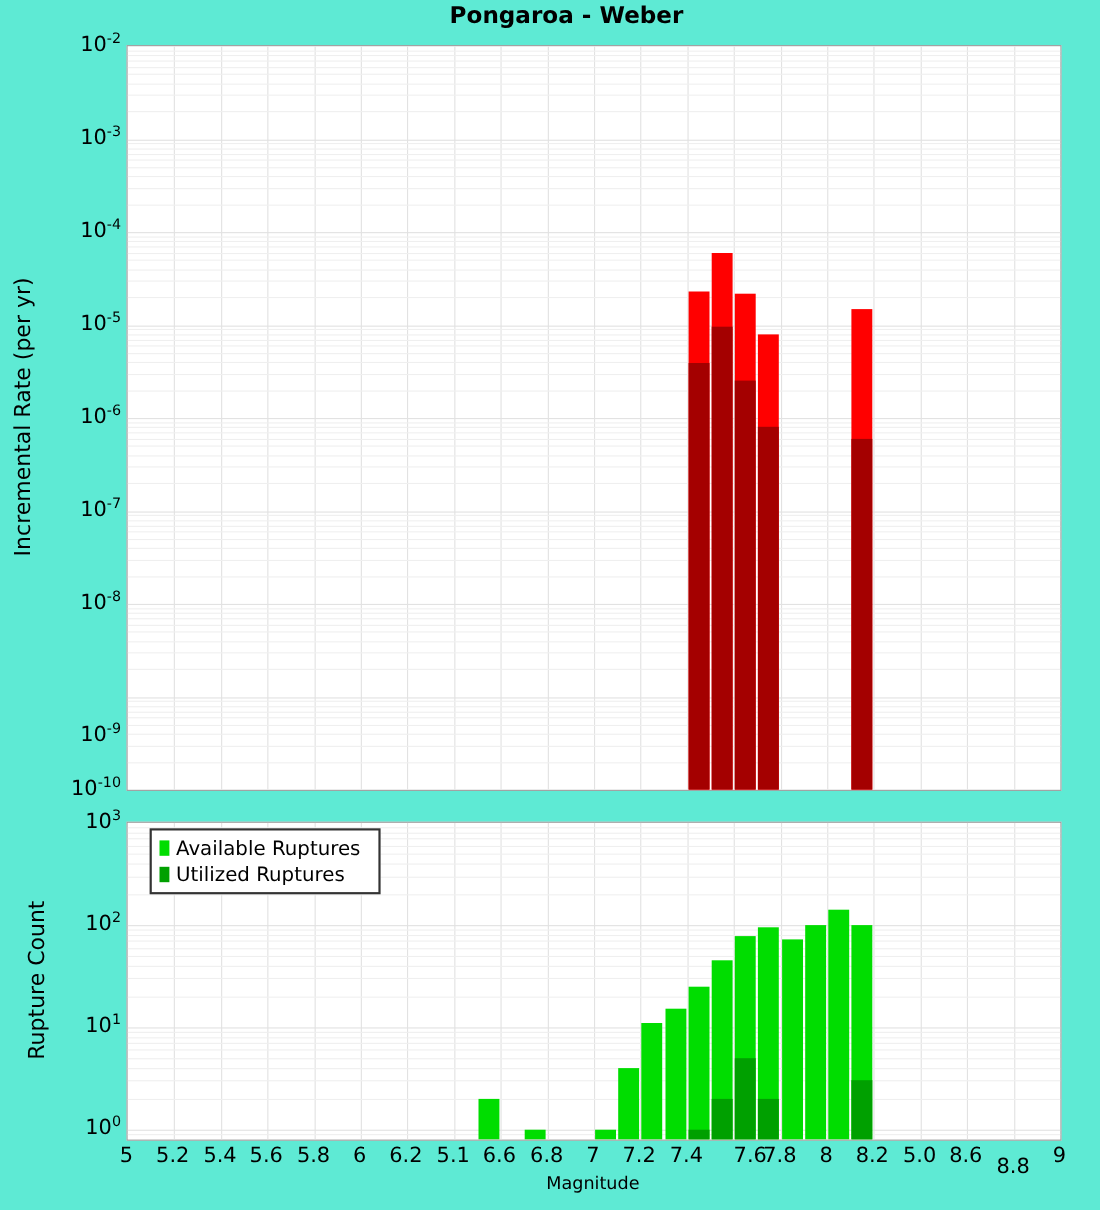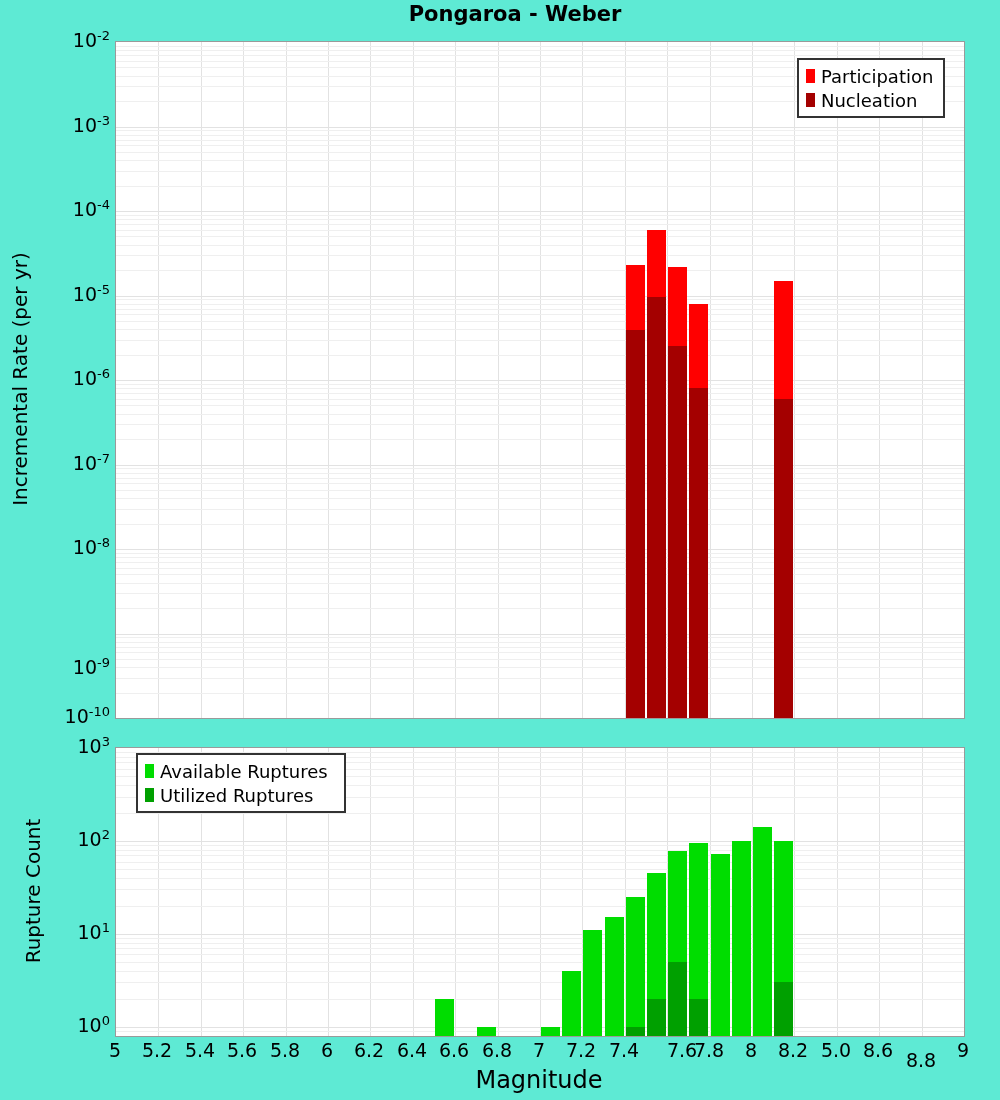--- a/index.html
+++ b/index.html
@@ -20,21 +20,21 @@
   .vgrid{position:absolute;width:1px;background:#e2e2e2;top:0;}
   .hgrid{position:absolute;left:0;width:100%;height:1px;}
   .hgrid.minor{background:#efefef;}
   .hgrid.major{background:#e2e2e2;}
   .bar{position:absolute;}
   .ylab{
     position:absolute;white-space:nowrap;font-size:20px;
     transform:translate(-50%,-50%) rotate(-90deg);
   }
   .xlab{
-    position:absolute;left:115px;width:848px;top:1066px;text-align:center;font-size:24px;
+    position:absolute;left:115px;width:848px;top:1066px;text-align:center;font-size:16px;
   }
   .tick{
     position:absolute;font-size:19px;white-space:nowrap;line-height:1;
   }
   .tick sup{font-size:13px;line-height:1;}
   .ytick{text-align:right;}
   .xtick{transform:translateX(-50%);}
   .legend{
     position:absolute;background:#ffffff;border:2px solid #333;
     display:flex;flex-direction:column;justify-content:space-around;
@@ -219,30 +219,20 @@
       <div class="bar" style="left: 552px; top: 213.8px; width: 19px; height: 74.2px; background: rgb(0, 160, 0); z-index: 11;"></div>
       <div class="bar" style="left: 573px; top: 95px; width: 19px; height: 193px; background: rgb(0, 221, 0); z-index: 10;"></div>
       <div class="bar" style="left: 573px; top: 250.7px; width: 19px; height: 37.3px; background: rgb(0, 160, 0); z-index: 11;"></div>
       <div class="bar" style="left: 595px; top: 105.6px; width: 19px; height: 182.4px; background: rgb(0, 221, 0); z-index: 10;"></div>
       <div class="bar" style="left: 616px; top: 92.9px; width: 19px; height: 195.1px; background: rgb(0, 221, 0); z-index: 10;"></div>
       <div class="bar" style="left: 637px; top: 79.3px; width: 19px; height: 208.7px; background: rgb(0, 221, 0); z-index: 10;"></div>
       <div class="bar" style="left: 658px; top: 92.9px; width: 19px; height: 195.1px; background: rgb(0, 221, 0); z-index: 10;"></div>
       <div class="bar" style="left: 658px; top: 234.4px; width: 19px; height: 53.6px; background: rgb(0, 160, 0); z-index: 11;"></div>
     </div>
 
-  <div class="legend" id="legend-top">
-      <div class="legend-item">
-        <div class="legend-swatch" style="background: rgb(255, 0, 0);"></div>
-        <div class="legend-label">Participation</div>
-      </div>
-      <div class="legend-item">
-        <div class="legend-swatch" style="background: rgb(164, 0, 0);"></div>
-        <div class="legend-label">Nucleation</div>
-      </div>
-    </div>
   <div class="legend" id="legend-bottom">
       <div class="legend-item">
         <div class="legend-swatch" style="background: rgb(0, 221, 0);"></div>
         <div class="legend-label">Available Ruptures</div>
       </div>
       <div class="legend-item">
         <div class="legend-swatch" style="background: rgb(0, 160, 0);"></div>
         <div class="legend-label">Utilized Ruptures</div>
       </div>
     </div>
@@ -261,21 +251,21 @@
     <div class="tick ytick" style="right: 890px; top: 828px;">10<sup>2</sup></div>
     <div class="tick ytick" style="right: 890px; top: 921px;">10<sup>1</sup></div>
     <div class="tick ytick" style="right: 890px; top: 1014px;">10<sup>0</sup></div>
     <div class="tick xtick" style="left: 115px; top: 1041px;">5</div>
     <div class="tick xtick" style="left: 157px; top: 1041px;">5.2</div>
     <div class="tick xtick" style="left: 200px; top: 1041px;">5.4</div>
     <div class="tick xtick" style="left: 242px; top: 1041px;">5.6</div>
     <div class="tick xtick" style="left: 285px; top: 1041px;">5.8</div>
     <div class="tick xtick" style="left: 327px; top: 1041px;">6</div>
     <div class="tick xtick" style="left: 369px; top: 1041px;">6.2</div>
-    <div class="tick xtick" style="left: 412px; top: 1041px;">6.4</div>
+    <div class="tick xtick" style="left: 412px; top: 1041px;">5.1</div>
     <div class="tick xtick" style="left: 454px; top: 1041px;">6.6</div>
     <div class="tick xtick" style="left: 497px; top: 1041px;">6.8</div>
     <div class="tick xtick" style="left: 539px; top: 1041px;">7</div>
     <div class="tick xtick" style="left: 581px; top: 1041px;">7.2</div>
     <div class="tick xtick" style="left: 624px; top: 1041px;">7.4</div>
     <div class="tick xtick" style="left: 682px; top: 1041px;">7.6</div>
     <div class="tick xtick" style="left: 709px; top: 1041px;">7.8</div>
     <div class="tick xtick" style="left: 751px; top: 1041px;">8</div>
     <div class="tick xtick" style="left: 793px; top: 1041px;">8.2</div>
     <div class="tick xtick" style="left: 836px; top: 1041px;">5.0</div>

